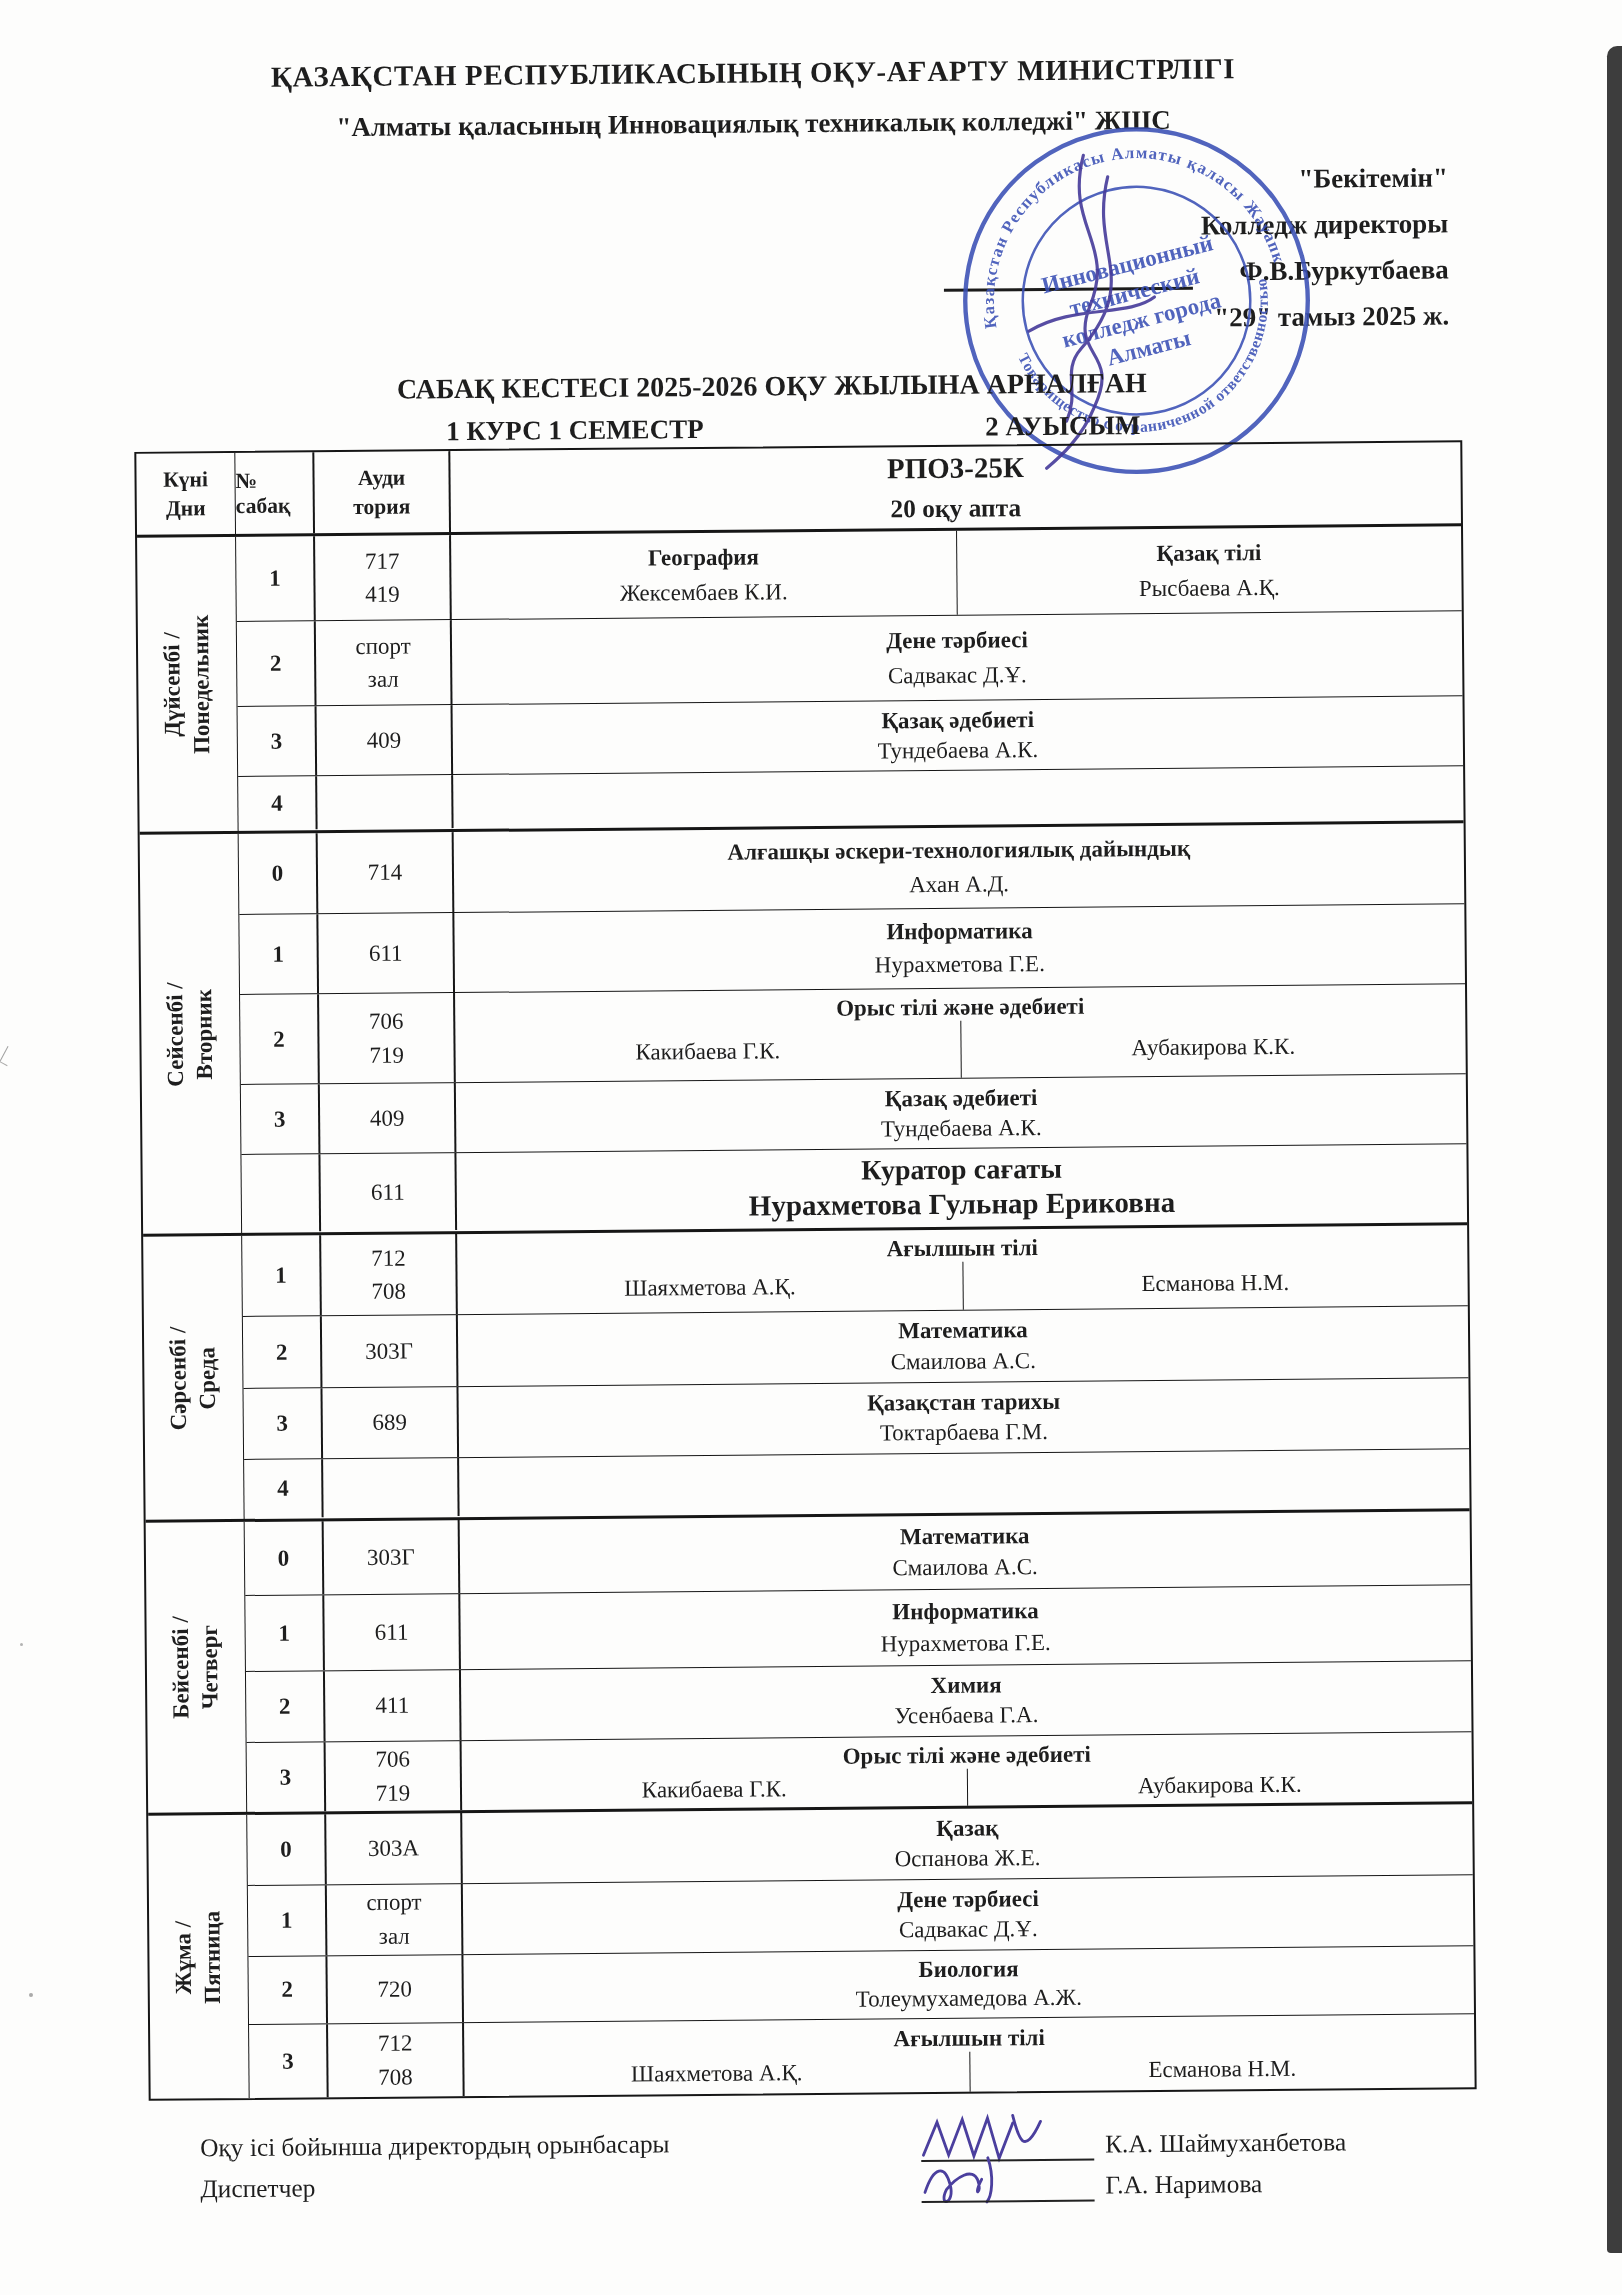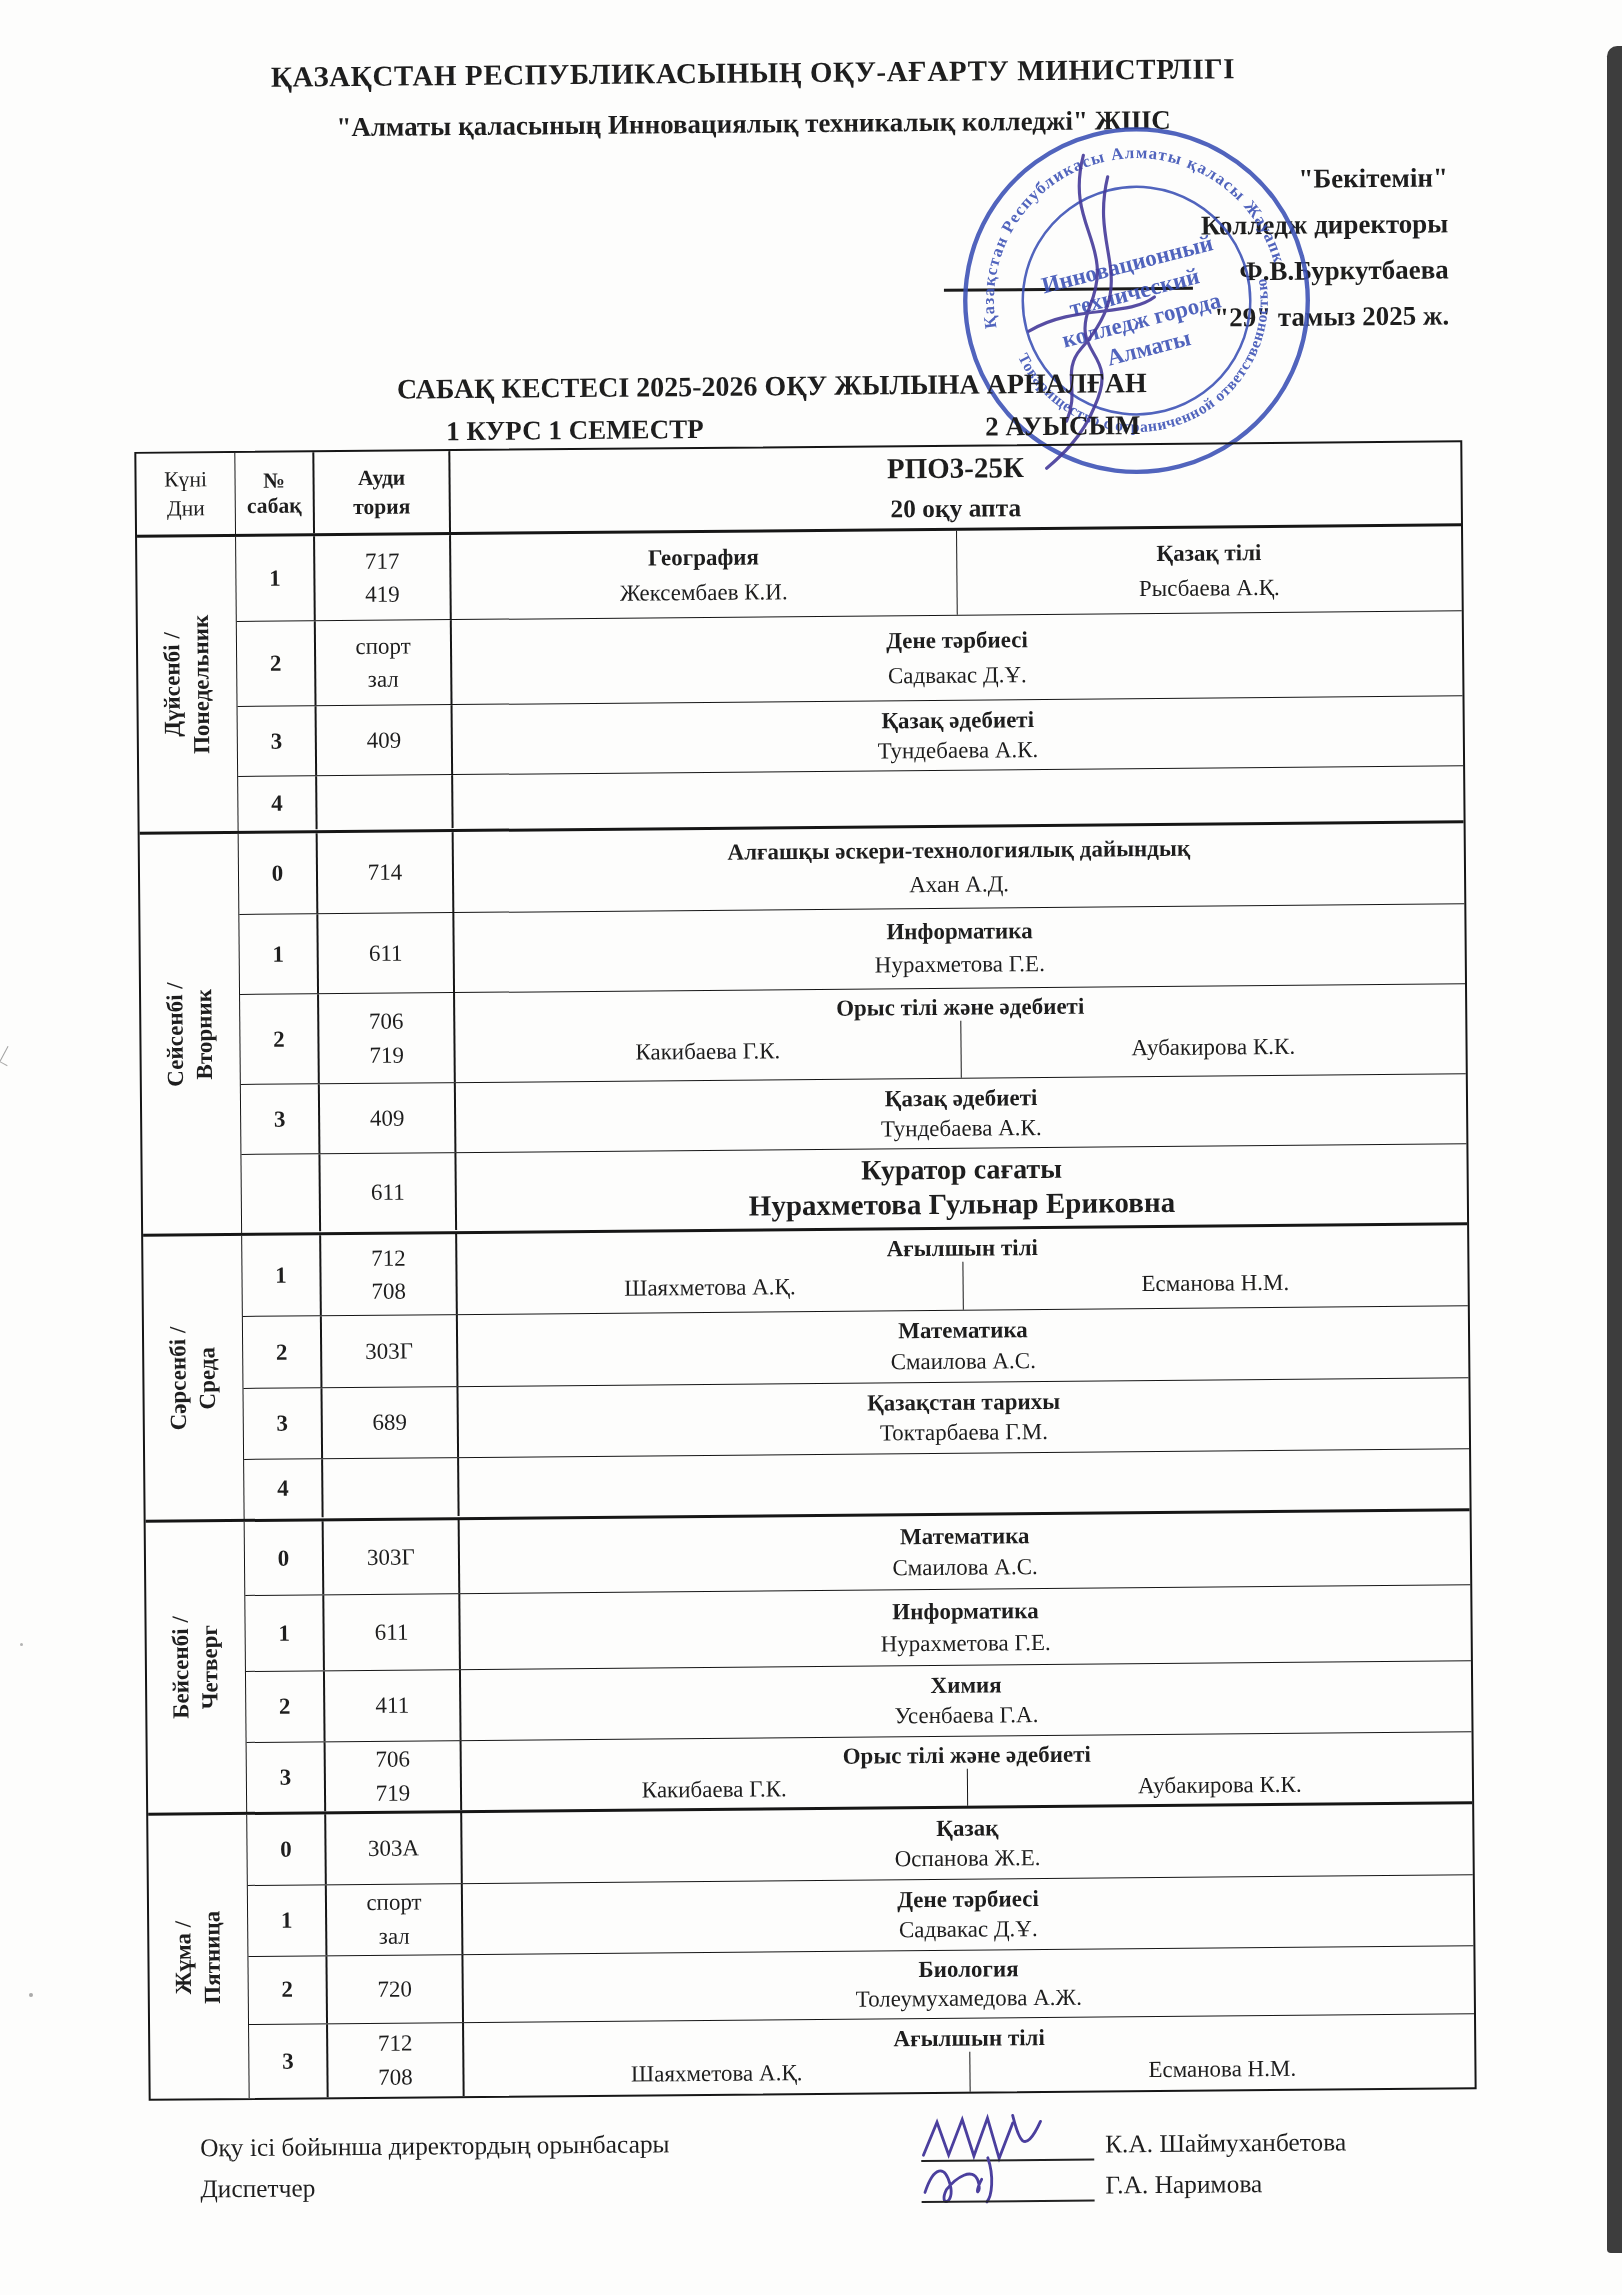--- a/index.html
+++ b/index.html
@@ -33,24 +33,24 @@
 
   #title1{position:absolute; top:370px; left:0; width:1556px; font-size:28px; font-weight:bold;}
   #course{position:absolute; top:413px; left:452px; font-size:27px; font-weight:bold;}
   #shift{position:absolute; top:413px; left:991px; font-size:27px; font-weight:bold;}
 
   
   #tbl{position:absolute; left:140px; top:446px; width:1328px; border:2.5px solid #161616; box-sizing:border-box; background:transparent;}
   .trow{display:flex; box-sizing:border-box;}
   #thead{height:84px; border-bottom:3.2px solid #161616;}
   .c-day{width:99px; border-right:1.9px solid #161616; box-sizing:border-box; position:relative;}
-  .c-num{width:79px; border-right:2.5px solid #161616; box-sizing:border-box; display:flex; align-items:center; justify-content:center; font-size:23px; font-weight:bold;text-align:center;}
+  .c-num{width:79px; border-right:2.5px solid #161616; box-sizing:border-box; display:flex; align-items:center; justify-content:center; font-size:23px; font-weight:bold;}
   .c-room{width:136px; border-right:2.5px solid #161616; box-sizing:border-box; display:flex; flex-direction:column; align-items:center; justify-content:center; font-size:23px; line-height:1.45;}
   .c-main{flex:1; box-sizing:border-box; position:relative;}
-  #thead .c-day{display:flex; flex-direction:column; align-items:center; justify-content:center; font-size:21.6px; font-weight:normal; line-height:1.3;}
+  #thead .c-day{display:flex; flex-direction:column; align-items:center; justify-content:center; font-size:21.6px; font-weight:bold; line-height:1.3;}
   #thead .c-num{font-size:21.6px;}
   #thead .c-room{font-size:21.6px; font-weight:bold; line-height:1.3;}
   #thead .c-main{display:flex; flex-direction:column; align-items:center; justify-content:center;}
   #g-name{font-size:29px; font-weight:bold; margin-bottom:9px;}
   #g-week{font-size:25.4px; font-weight:bold;}
 
   .dblock{display:flex; box-sizing:border-box; border-bottom:3.8px solid #161616;}
   .dblock:last-child{border-bottom:none;}
   .dayrot{position:absolute; top:50%; left:50%; transform:translate(-50%,-50%) rotate(-90deg); white-space:nowrap; text-align:center; font-size:23px; font-weight:bold; line-height:1.25;}
   .dayrot span{display:block;}

